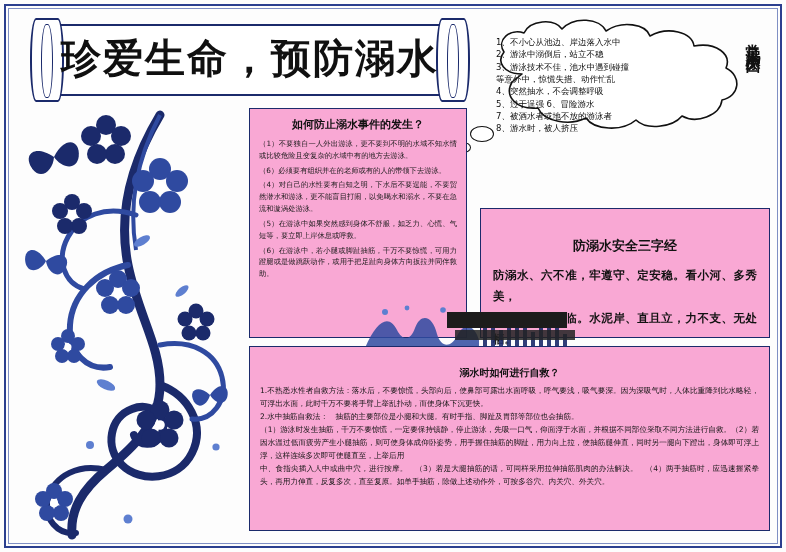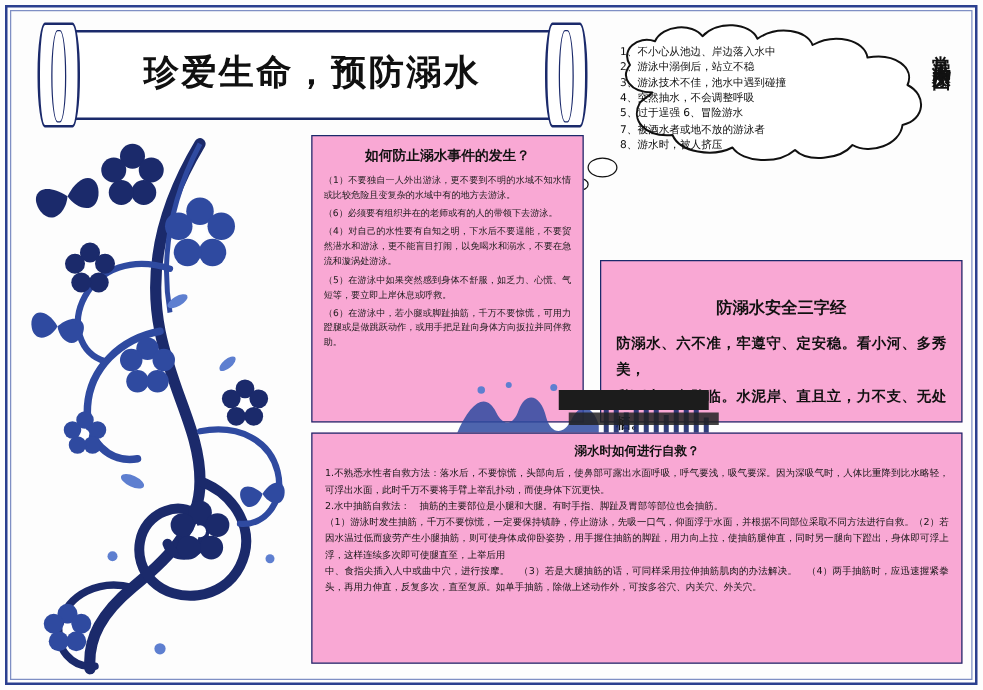--- a/index.html
+++ b/index.html
@@ -47,21 +47,21 @@
   .title-banner .scroll-end.right{right:0px;}
   .title-banner .scroll-end:after{
     content:"";position:absolute;left:9px;top:4px;width:10px;height:72px;
     border:1px solid #1b2a6b;border-radius:5px/36px;
   }
   .title-text{
     position:absolute;left:22px;top:6px;width:396px;height:68px;
     display:flex;align-items:center;justify-content:center;
     font-family:"DejaVu Serif","Liberation Serif",serif;
     font-weight:bold;
-    font-size:28px;
+    font-size:40px;
     letter-spacing:2px;
     color:#101010;
     white-space:nowrap;
   }
 
   
   .cloud{
     position:absolute;left:482px;top:14px;width:286px;height:120px;
   }
   .cloud svg{position:absolute;left:0;top:0;}
@@ -118,21 +118,21 @@
   #box-sanzijing .sz-line{
     font-family:Liberation Mono, monospace;
     font-weight:bold;
     font-size:11.5px;line-height:1.85;color:#111;
     text-align:justify;
   }
 
   
   #box-selfrescue{
     left:249px;top:346px;width:521px;height:185px;
-    padding:7px 10px;
+    padding:19px 10px;
   }
   #box-selfrescue .box-title{font-size:10px;margin-bottom:4px;}
   #box-selfrescue .para{
     font-size:7.6px;line-height:1.72;color:#151515;text-align:justify;
   }
 
   
   .art{
     position:absolute;left:10px;top:95px;width:240px;height:445px;
   }
@@ -178,20 +178,21 @@
                C238 102 214 110 200 102
                C190 114 164 116 154 106
                C140 118 112 116 104 104
                C88 112 62 108 56 94
                C34 96 22 82 30 68 Z" fill="#ffffff" stroke="#111111" stroke-width="1.6" stroke-linejoin="round"></path>
     </svg>
     <div class="cloud-list">
       <div>1、不小心从池边、岸边落入水中</div>
       <div>2、游泳中溺倒后，站立不稳</div>
       <div>3、游泳技术不佳，池水中遇到碰撞</div>
+      <div>  等意外中，惊慌失措、动作忙乱</div>
       <div>4、突然抽水，不会调整呼吸</div>
       <div>5、过于逞强  6、冒险游水</div>
       <div>7、被酒水者或地不放的游泳者</div>
       <div>8、游水时，被人挤压</div>
     </div>
     <div class="cloud-vert">常见溺水原因</div>
   </div>
   <div class="cloud-tail1"></div>
   <div class="cloud-tail2"></div>
 

